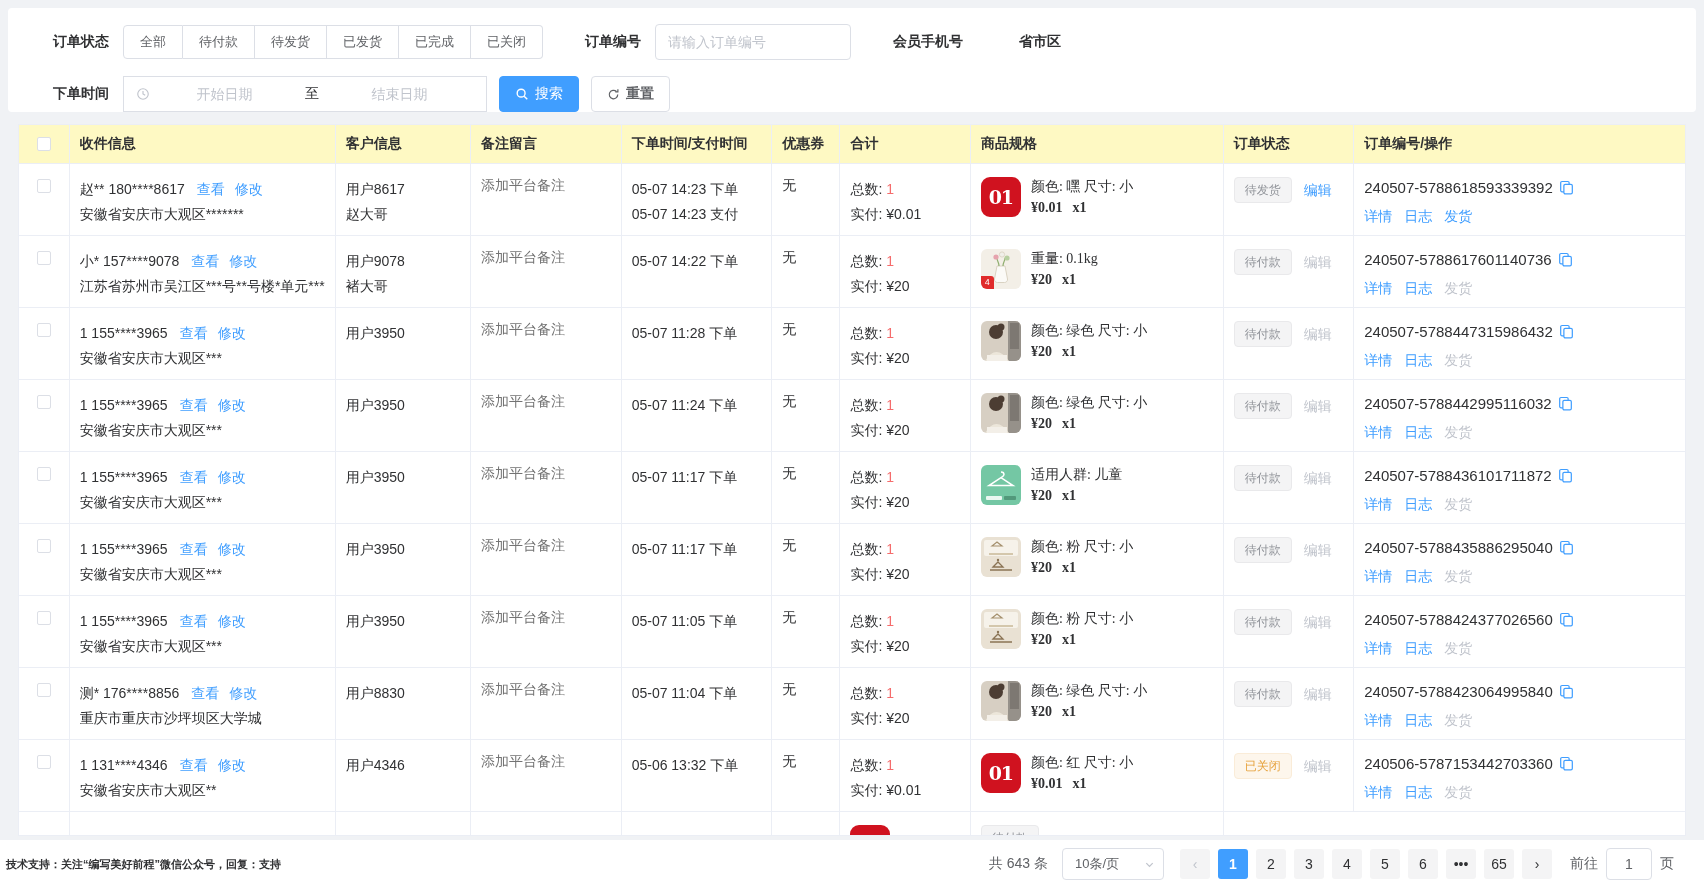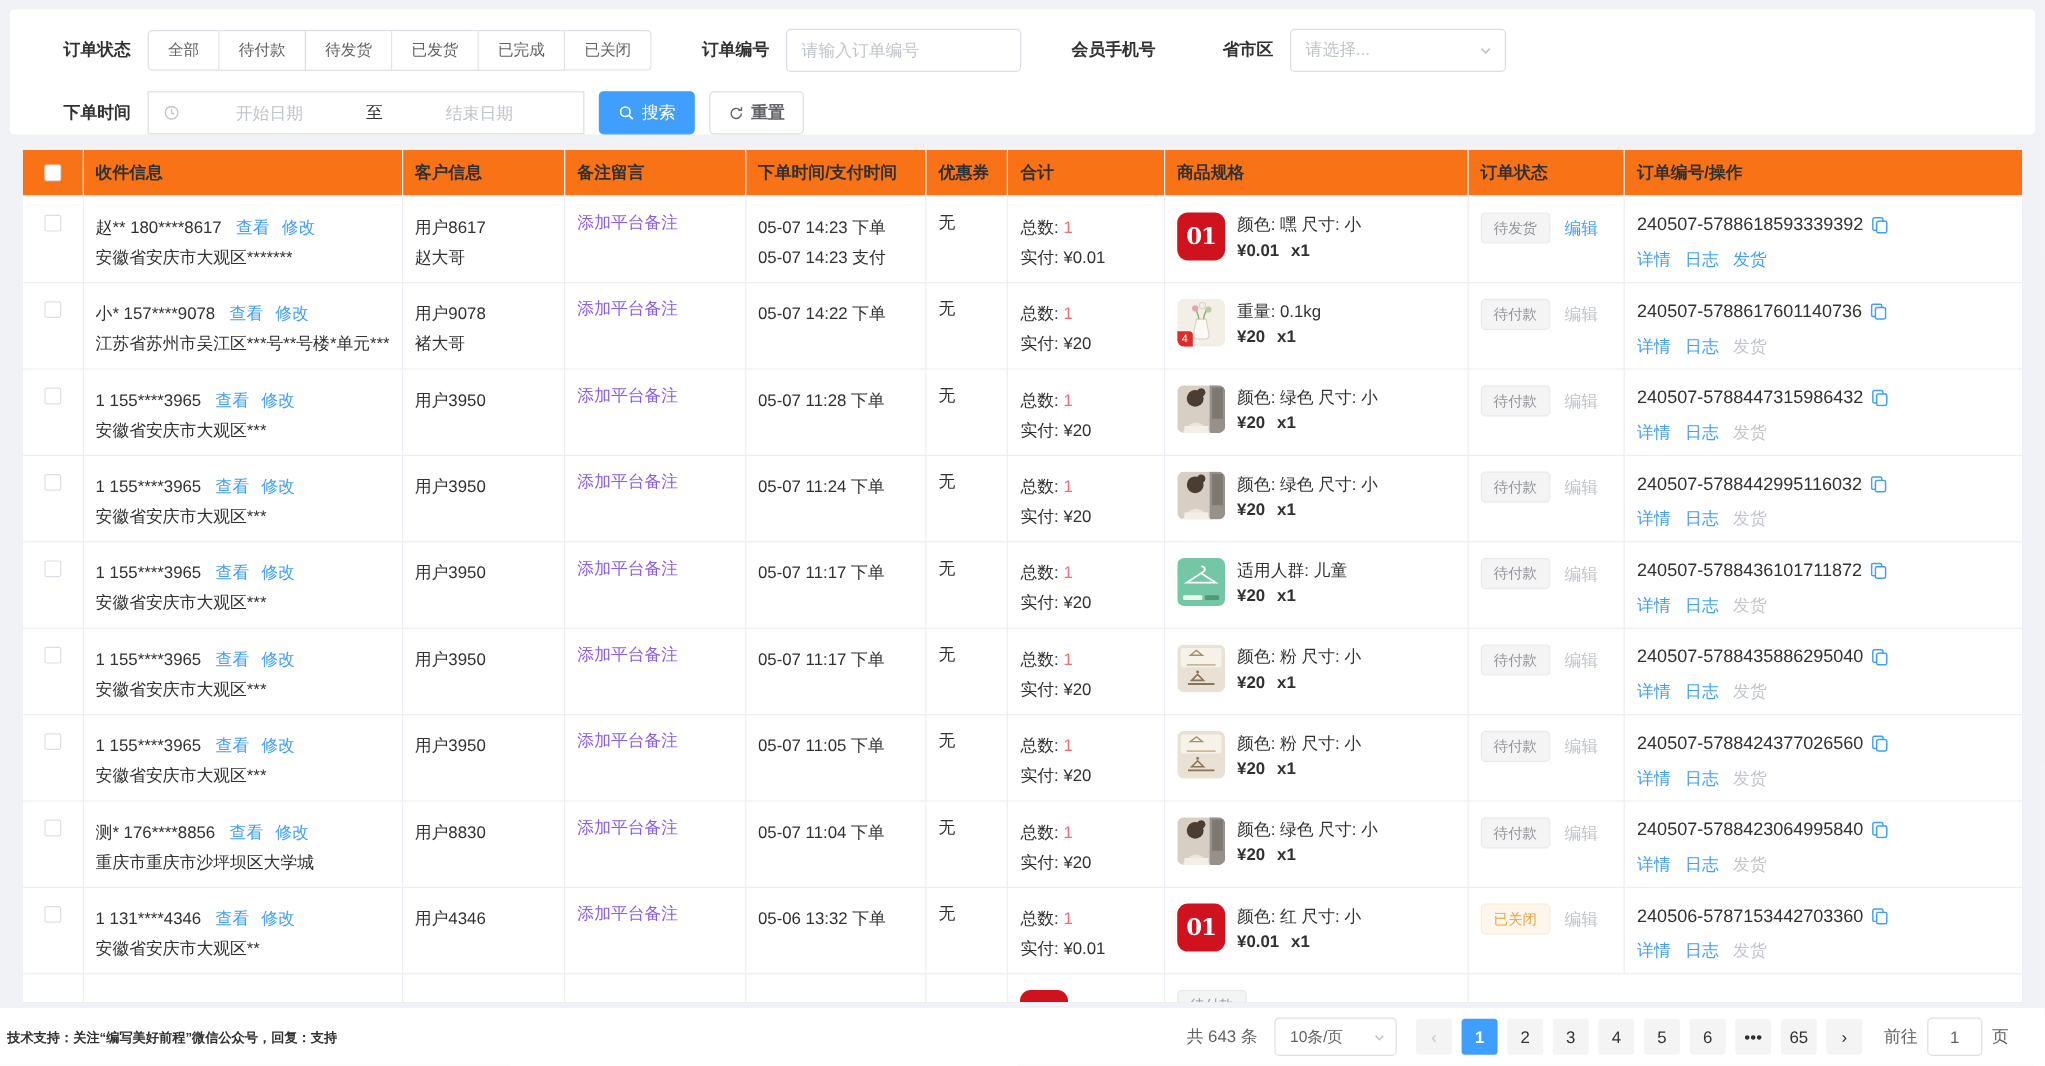--- a/index.html
+++ b/index.html
@@ -72,48 +72,48 @@
     margin: 12px 18px 0 18px;
     background: #fff;
     border: 1px solid #ebeef5;
     height: 712px;
     overflow: hidden;
   }
   table { border-collapse: collapse; table-layout: fixed; width: 100%; }
   th, td { border-right: 1px solid #ebeef5; border-bottom: 1px solid #ebeef5; padding: 0 10px; }
   th:last-child, td:last-child { border-right: none; }
   thead th {
-    background: #f97316; height: 38px; text-align: left;
+    background: #fef9c3; height: 38px; text-align: left;
     font-weight: bold; color: #303133; font-size: 14px; white-space: nowrap;
   }
   tbody td { height: 72px; vertical-align: top; padding-top: 13px; }
   tbody tr { background: #fff; }
 
   .checkbox {
     display: inline-block; width: 14px; height: 14px; border: 1px solid #dcdfe6;
     border-radius: 2px; background: #fff; cursor: pointer; vertical-align: middle;
   }
   th .checkbox { margin-top: -2px; }
   .c-check { text-align: center; }
 
   .line { line-height: 25px; white-space: nowrap; overflow: hidden; }
-  .blue { color: #8b5cf6; }
+  .blue { color: #737373; }
   .red { color: #f56c6c; }
   .lnk { color: #409eff; margin-left: 10px; font-size: 14px; }
   .lnk.first { margin-left: 12px; }
   .lnk.disabled { color: #c0c4cc; cursor: default; }
 
   .product { display: flex; align-items: flex-start; gap: 10px; }
   .thumb { width: 40px; height: 40px; border-radius: 6px; overflow: hidden; flex: none; position: relative; }
   .thumb svg { display: block; width: 40px; height: 40px; }
   .thumb.red01 { background: #d0121f; border-radius: 9px; display: flex; align-items: center; justify-content: center; }
   .thumb.red01 span { color: #fff; font-family: "DejaVu Serif", serif; font-weight: bold; font-size: 19px; letter-spacing: -1px; }
   .thumb-badge { position: absolute; left: 0; bottom: 0; width: 13px; height: 13px; background: #e02b2b;
     color: #fff; font-size: 9px; line-height: 13px; text-align: center; border-radius: 0 3px 0 0; }
-  .pinfo { min-width: 0; }
+  .pinfo { min-width: 0; font-family: Liberation Serif, serif; }
   .pinfo .spec { line-height: 20px; white-space: nowrap; overflow: hidden; }
   .pinfo .price-line { line-height: 22px; font-weight: bold; color: #303133; }
   .pinfo .price-line .qty { margin-left: 10px; }
 
   .tag { display: inline-block; height: 26px; line-height: 24px; padding: 0 10px; border-radius: 4px;
     font-size: 12px; background: #f4f4f5; border: 1px solid #e9e9eb; color: #909399; vertical-align: top; }
   .tag.warning { background: #fdf6ec; border-color: #faecd8; color: #e6a23c; }
   .edit-op { margin-left: 12px; line-height: 26px; display: inline-block; vertical-align: top; }
 
   .order-no { font-size: 15px; color: #303133; }
@@ -169,26 +169,20 @@
     </div>
     <div class="filter-item">
       <span class="f-label">订单编号</span>
       <input class="text-input" type="text" placeholder="请输入订单编号" style="">
     </div>
     <div class="filter-item">
       <span class="f-label">会员手机号</span>
     </div>
     <div class="filter-item">
       <span class="f-label">省市区</span>
-      <div class="select-box">
-        <span class="sel-text">请选择...</span>
-        <svg viewBox="0 0 12 12" width="12" height="12">
-            <path d="M2.5 4.5 L6 8 L9.5 4.5" fill="none" stroke="#c0c4cc" stroke-width="1.4"></path>
-          </svg>
-      </div>
     </div>
   </div>
   <div class="filter-row second">
     <div class="filter-item">
       <span class="f-label">下单时间</span>
       <div class="date-range">
         <svg viewBox="0 0 16 16" width="14" height="14" style="flex:none">
             <circle cx="8" cy="8" r="6" fill="none" stroke="#c0c4cc" stroke-width="1.3"></circle>
             <path d="M8 4.5V8l2.5 1.5" fill="none" stroke="#c0c4cc" stroke-width="1.3"></path>
           </svg>

